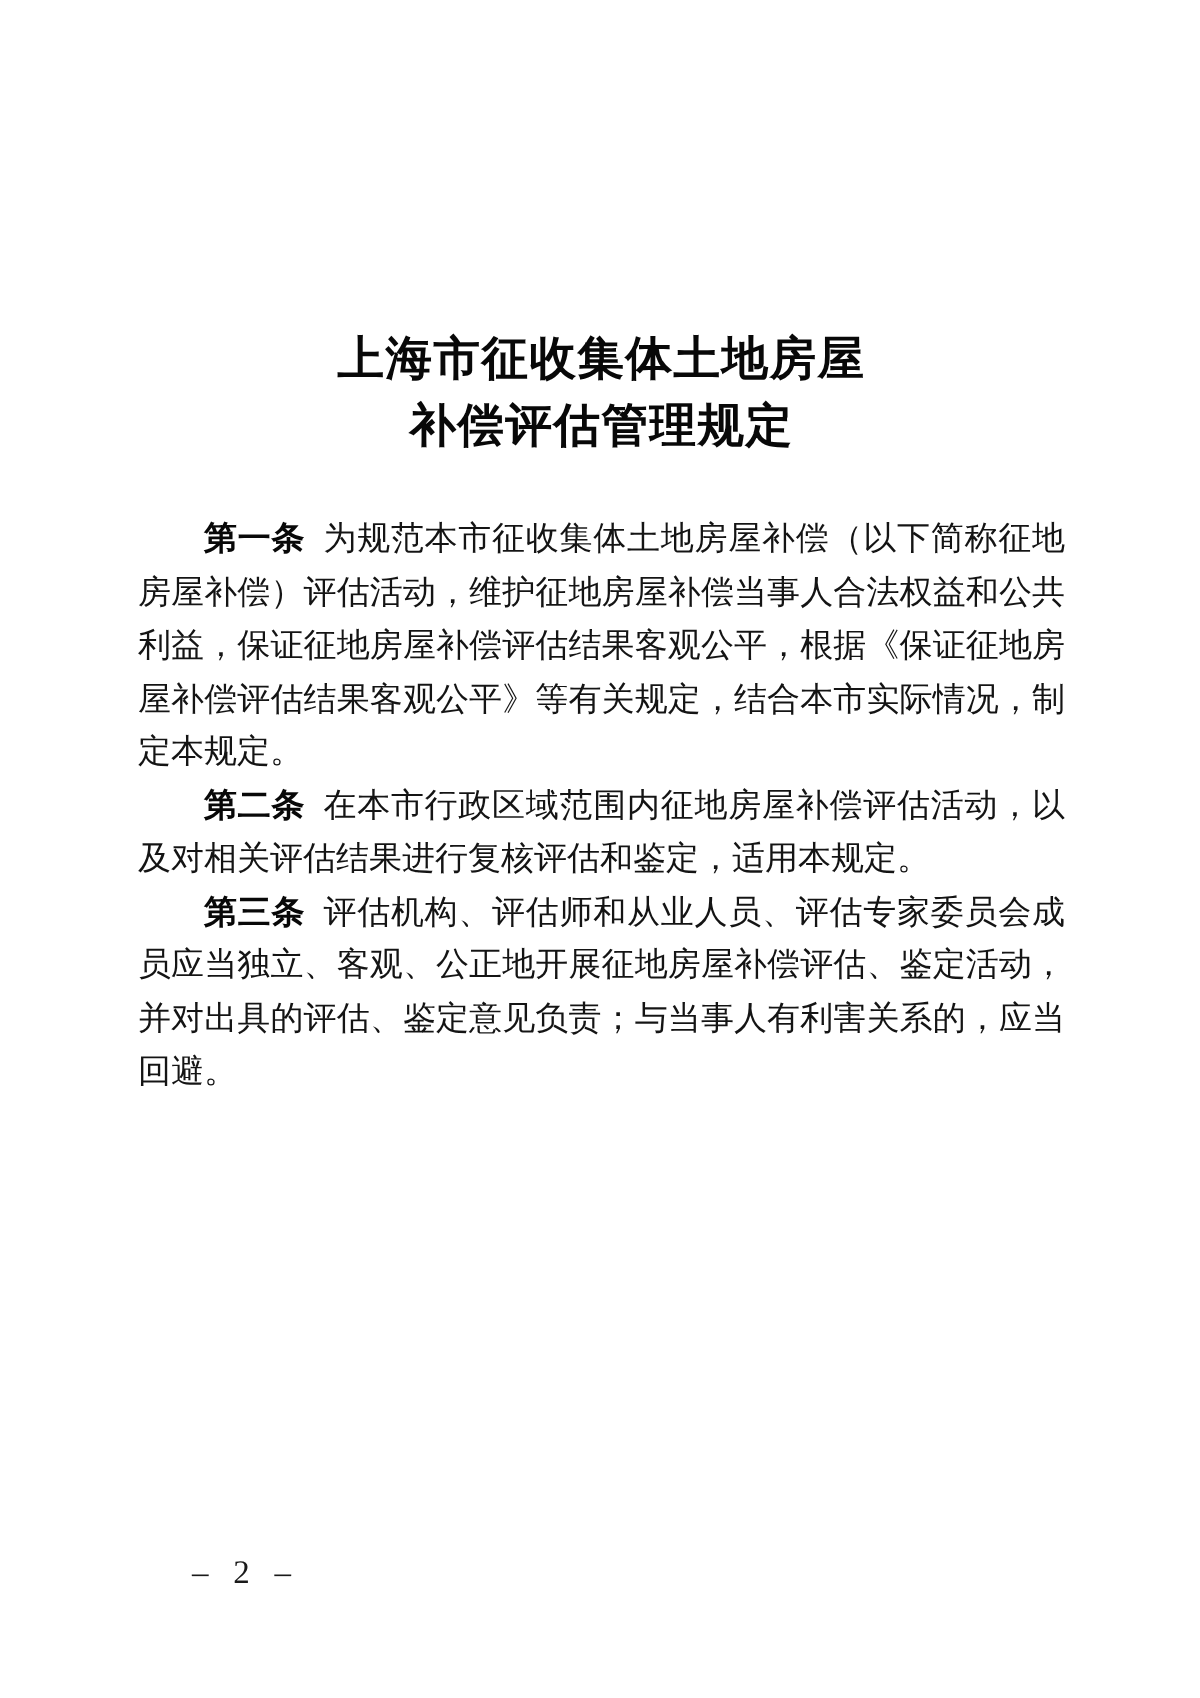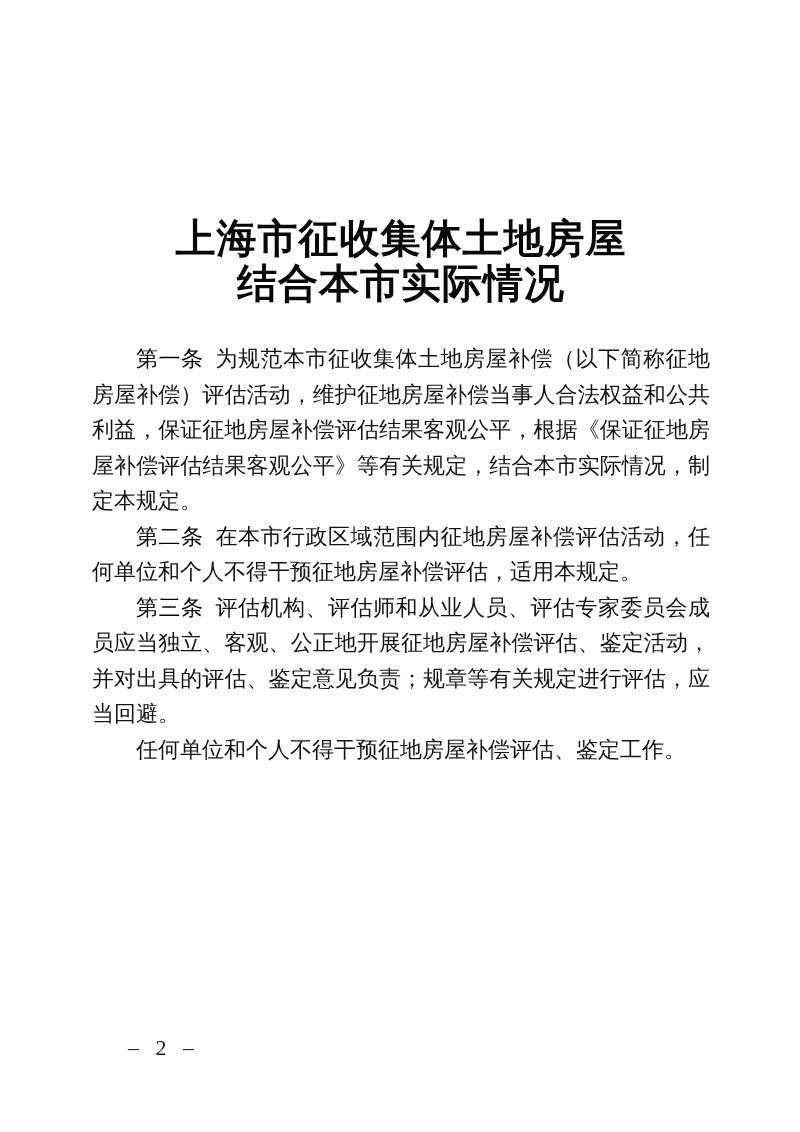--- a/index.html
+++ b/index.html
@@ -16,21 +16,21 @@
     font-family: "Liberation Serif", "DejaVu Serif", serif;
     color: #0c0c0c;
   }
   .doc-title {
     position: absolute;
     top: 216px;
     left: 92px;
     width: 618px;
     margin: 0;
     text-align: center;
-    font-size: 40px;
+    font-size: 31px;
     font-weight: bold;
     line-height: 45px;
     letter-spacing: 1px;
     color: #080808;
   }
   .doc-title .title-line {
     display: block;
   }
   .doc-body {
     position: absolute;
@@ -42,21 +42,21 @@
     text-align: justify;
     text-justify: inter-character;
     color: #141414;
   }
   .para {
     margin: 0;
     padding: 0;
     text-indent: 2em;
   }
   .para-label {
-    font-weight: normal;
+    font-weight: bold;
     color: #080808;
   }
   .para-label:not(:empty) {
     margin-right: 0.55em;
   }
   .page-number {
     position: absolute;
     left: 128px;
     top: 1035px;
     font-size: 22px;
@@ -65,30 +65,29 @@
     color: #1a1a1a;
   }
 </style>
 </head>
 <body>
 
 <div class="page">
 
   <h1 class="doc-title">
     <span class="title-line">上海市征收集体土地房屋</span>
-    <span class="title-line">结合本市实际情况</span>
+    <span class="title-line">补偿评估管理规定</span>
   </h1>
 
   <div class="doc-body">
     <p class="para"><span class="para-label">第一条</span><span class="para-text">为规范本市征收集体土地房屋补偿（以下简称征地房屋补偿）评估活动，维护征地房屋补偿当事人合法权益和公共利益，保证征地房屋补偿评估结果客观公平，根据《保证征地房屋补偿评估结果客观公平》等有关规定，结合本市实际情况，制定本规定。</span></p>
 
-    <p class="para"><span class="para-label">第二条</span><span class="para-text">在本市行政区域范围内征地房屋补偿评估活动，任何单位和个人不得干预征地房屋补偿评估，适用本规定。</span></p>
+    <p class="para"><span class="para-label">第二条</span><span class="para-text">在本市行政区域范围内征地房屋补偿评估活动，以及对相关评估结果进行复核评估和鉴定，适用本规定。</span></p>
 
-    <p class="para"><span class="para-label">第三条</span><span class="para-text">评估机构、评估师和从业人员、评估专家委员会成员应当独立、客观、公正地开展征地房屋补偿评估、鉴定活动，并对出具的评估、鉴定意见负责；规章等有关规定进行评估，应当回避。</span></p>
+    <p class="para"><span class="para-label">第三条</span><span class="para-text">评估机构、评估师和从业人员、评估专家委员会成员应当独立、客观、公正地开展征地房屋补偿评估、鉴定活动，并对出具的评估、鉴定意见负责；与当事人有利害关系的，应当回避。</span></p>
 
-    <p class="para"><span class="para-label"></span><span class="para-text">任何单位和个人不得干预征地房屋补偿评估、鉴定工作。</span></p>
 
 
   </div>
 
   <div class="page-number">– 2 –</div>
 
 </div>
 
 </body></html>

